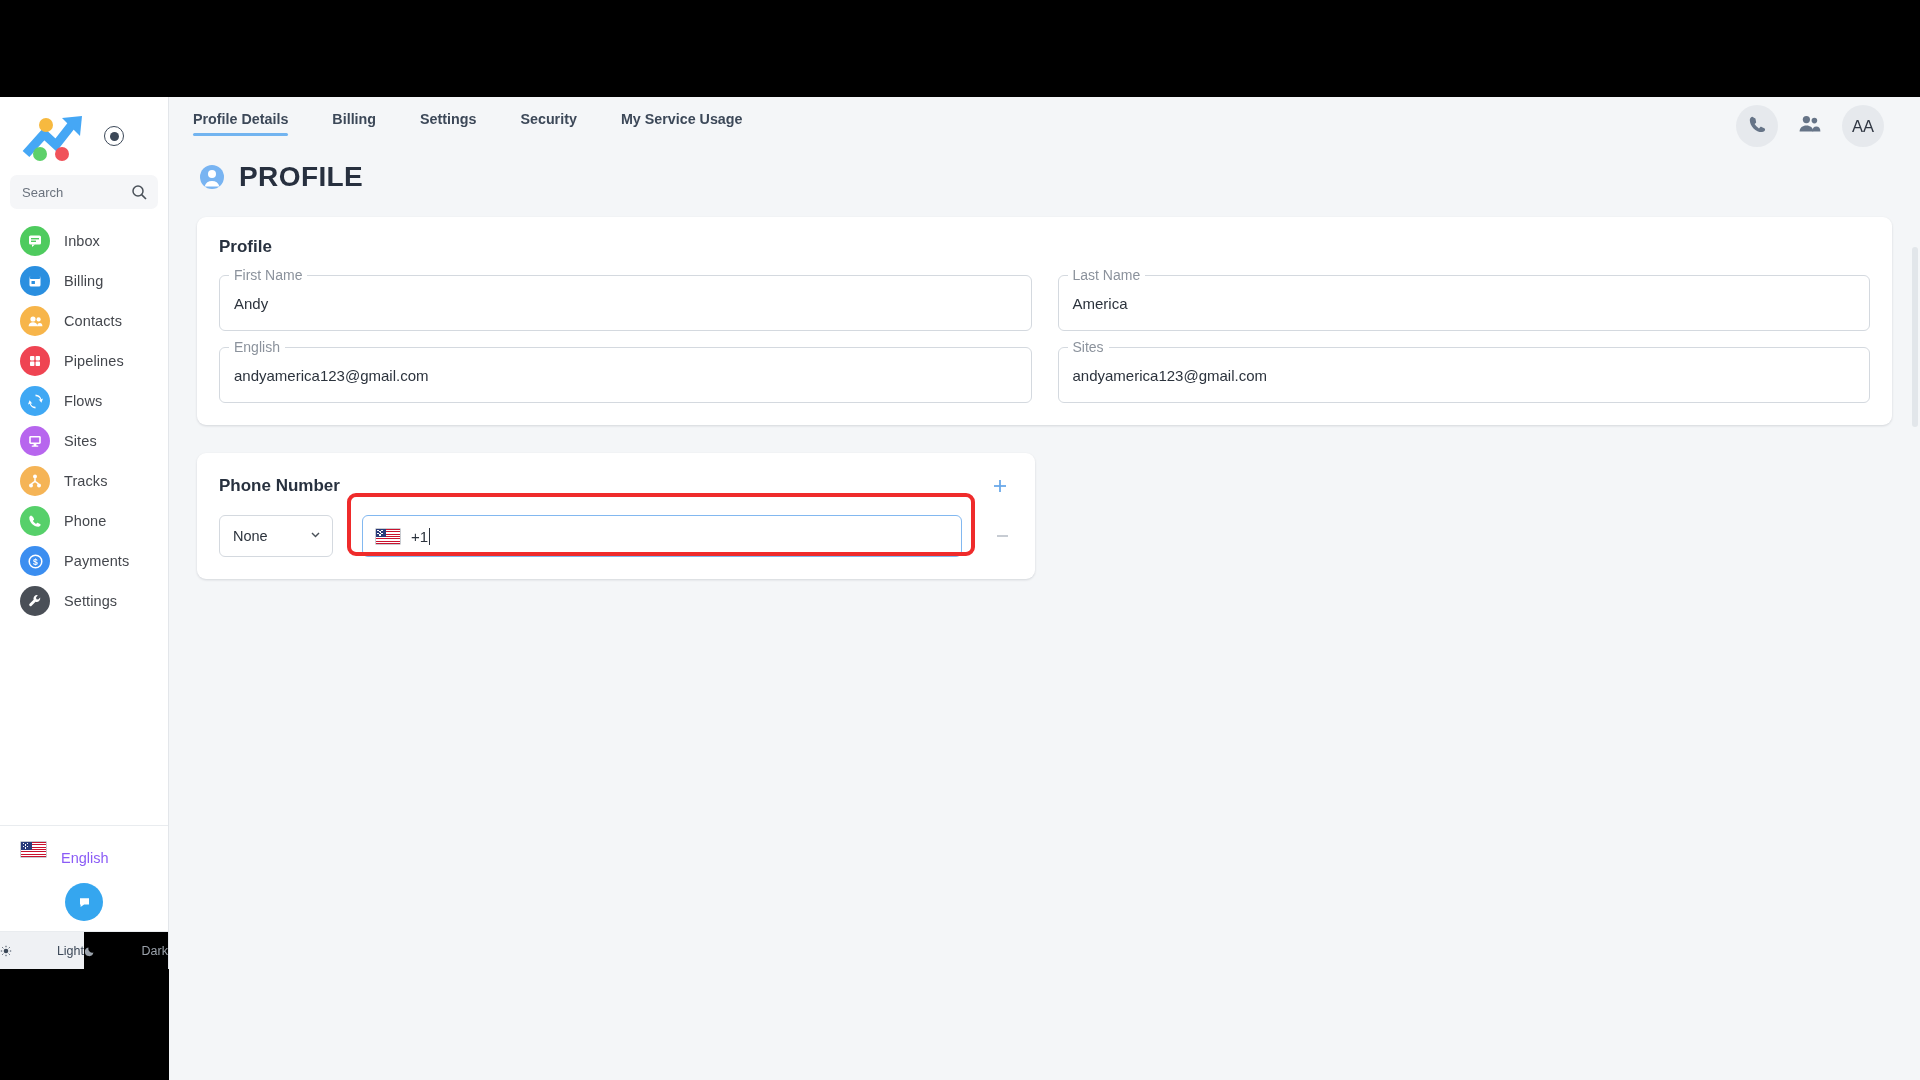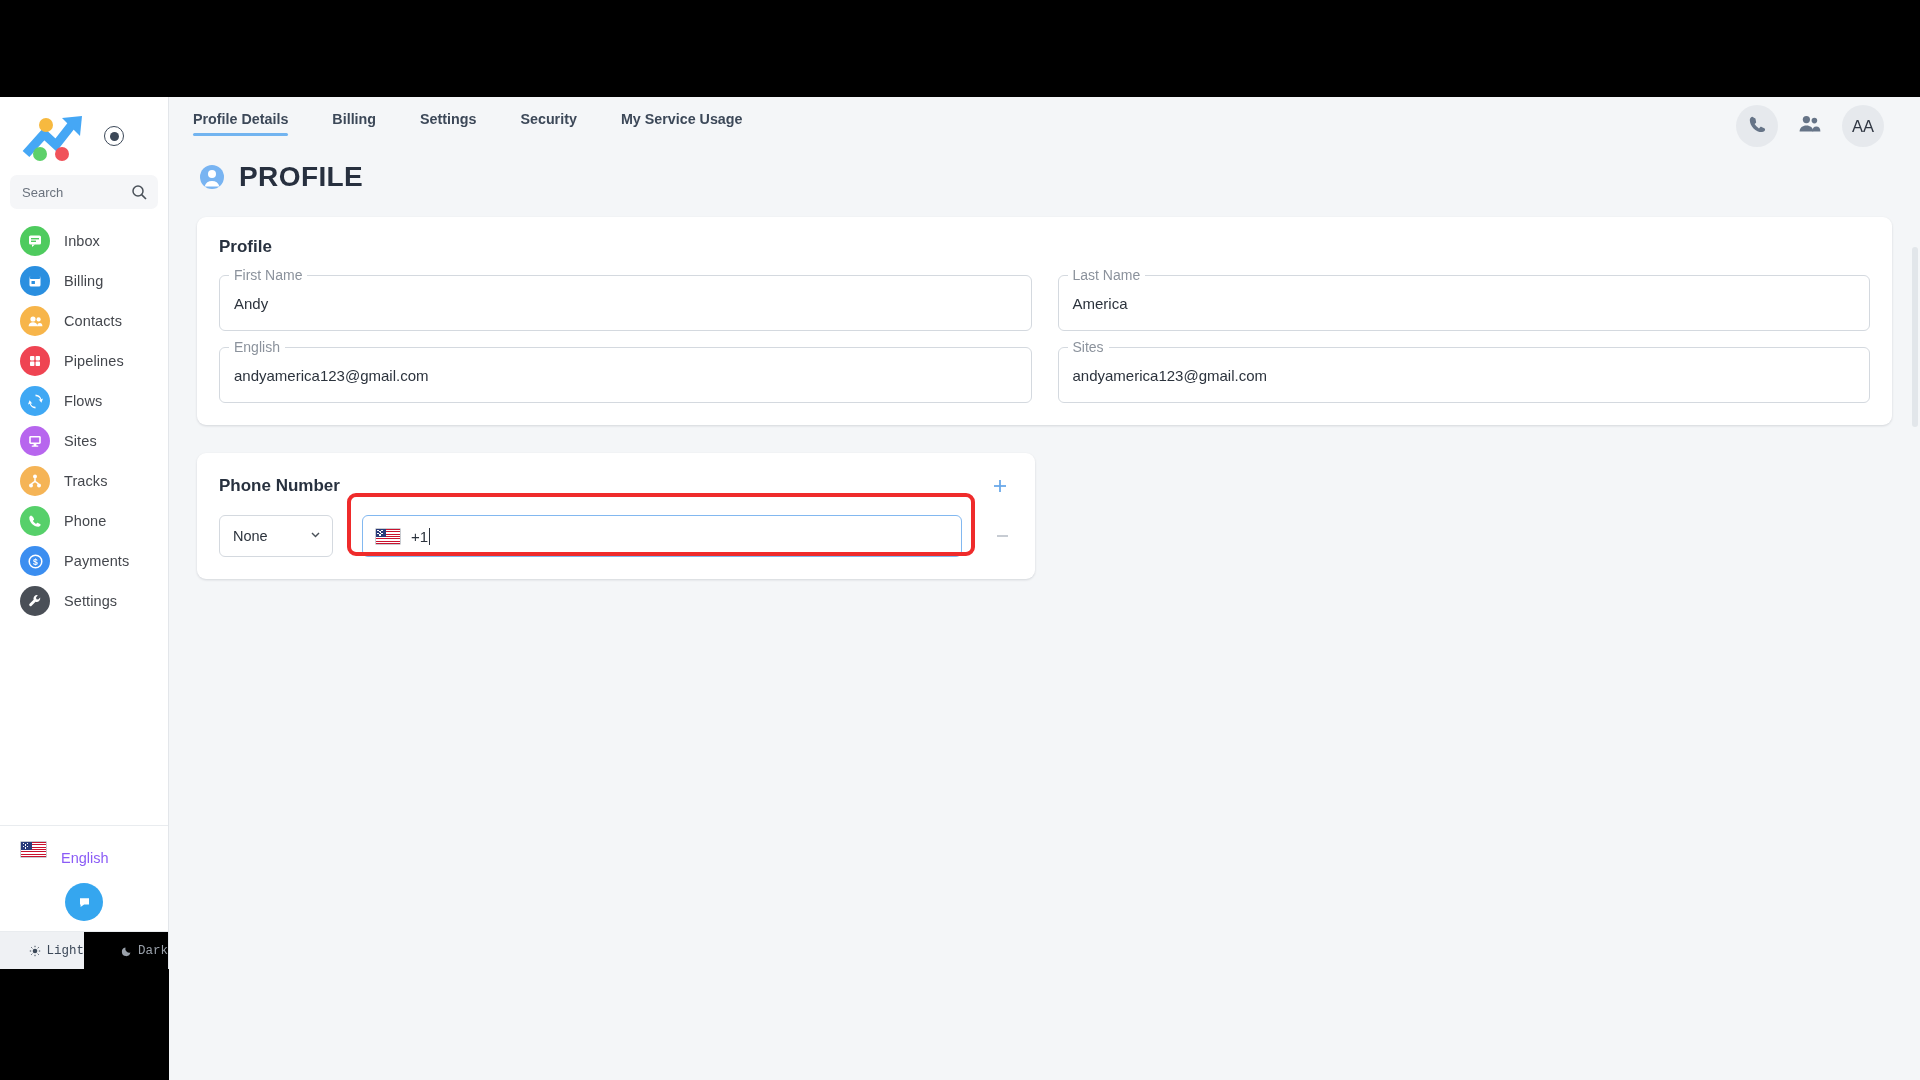--- a/index.html
+++ b/index.html
@@ -71,22 +71,22 @@
   .chat-row { height: 58px; display:flex; align-items:center; justify-content:center; }
   .chat-bubble {
     width: 38px; height: 38px; border-radius: 50%;
     background: #35a6ef; display:flex; align-items:center; justify-content:center;
   }
   .theme-row {
     border-top: 1px solid #e9ecef; height: 38px;
     display: flex; align-items: stretch;
   }
   .theme-btn {
-    flex: 1; display: flex; align-items: center; justify-content: flex-end;
-    gap: 5px; font-size: 12.5px; cursor: pointer; font-family: Liberation Mono, monospace;
+    flex: 1; display: flex; align-items: center; justify-content: space-between;
+    gap: 5px; font-size: 12.5px; cursor: pointer;
   }
   .theme-btn.active { background: #eff1f4; color: #3c4858; }
   .theme-btn.idle { background: #000000; color: #9aa1aa; }
 
   
   .flag { position: relative; overflow: hidden; border: .5px solid #c9ccd1; flex: 0 0 auto; }
   .flag .stripes { position:absolute; inset:0;
     background: repeating-linear-gradient(to bottom,
       #c9122f 0, #c9122f 7.69%, #ffffff 7.69%, #ffffff 15.38%); }
   .flag .canton { position:absolute; left:0; top:0; width:42%; height:53.8%;

